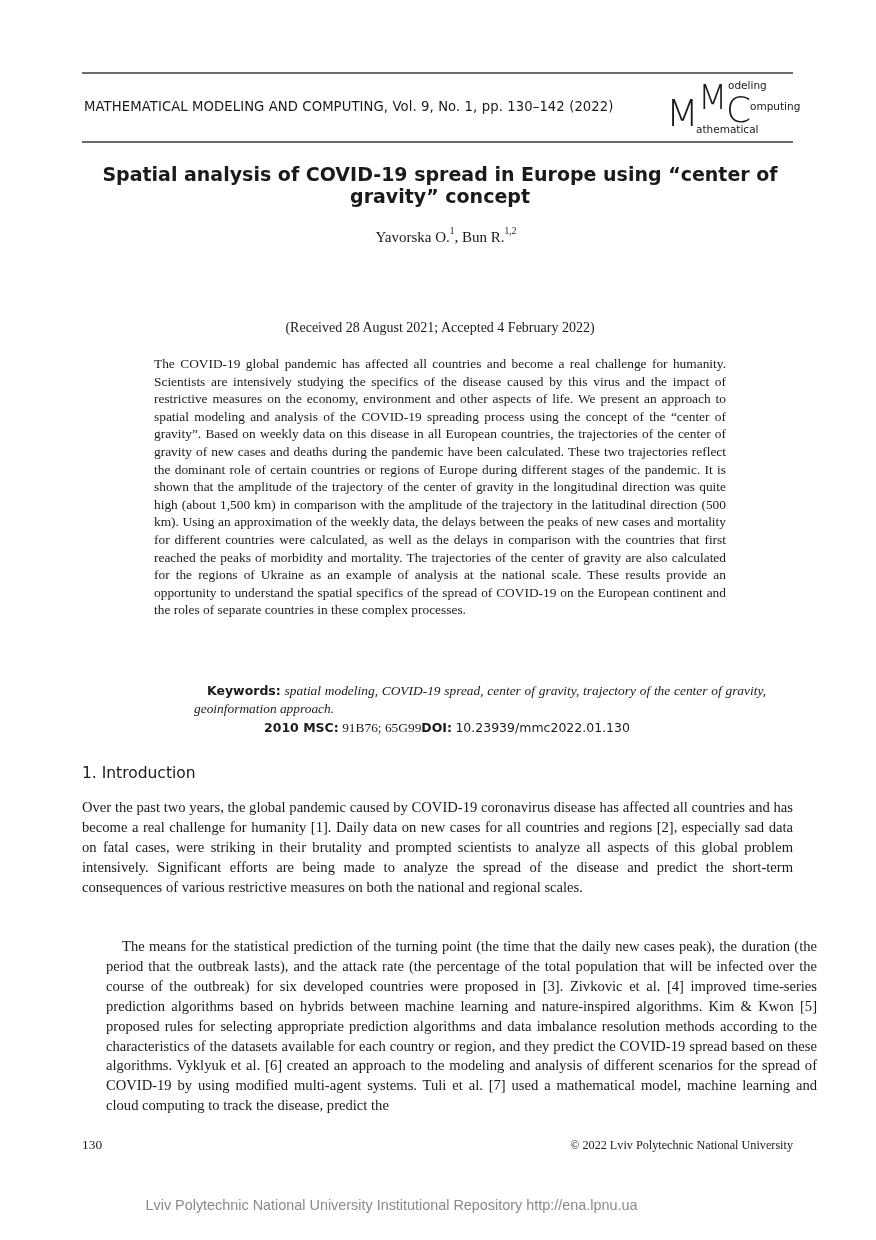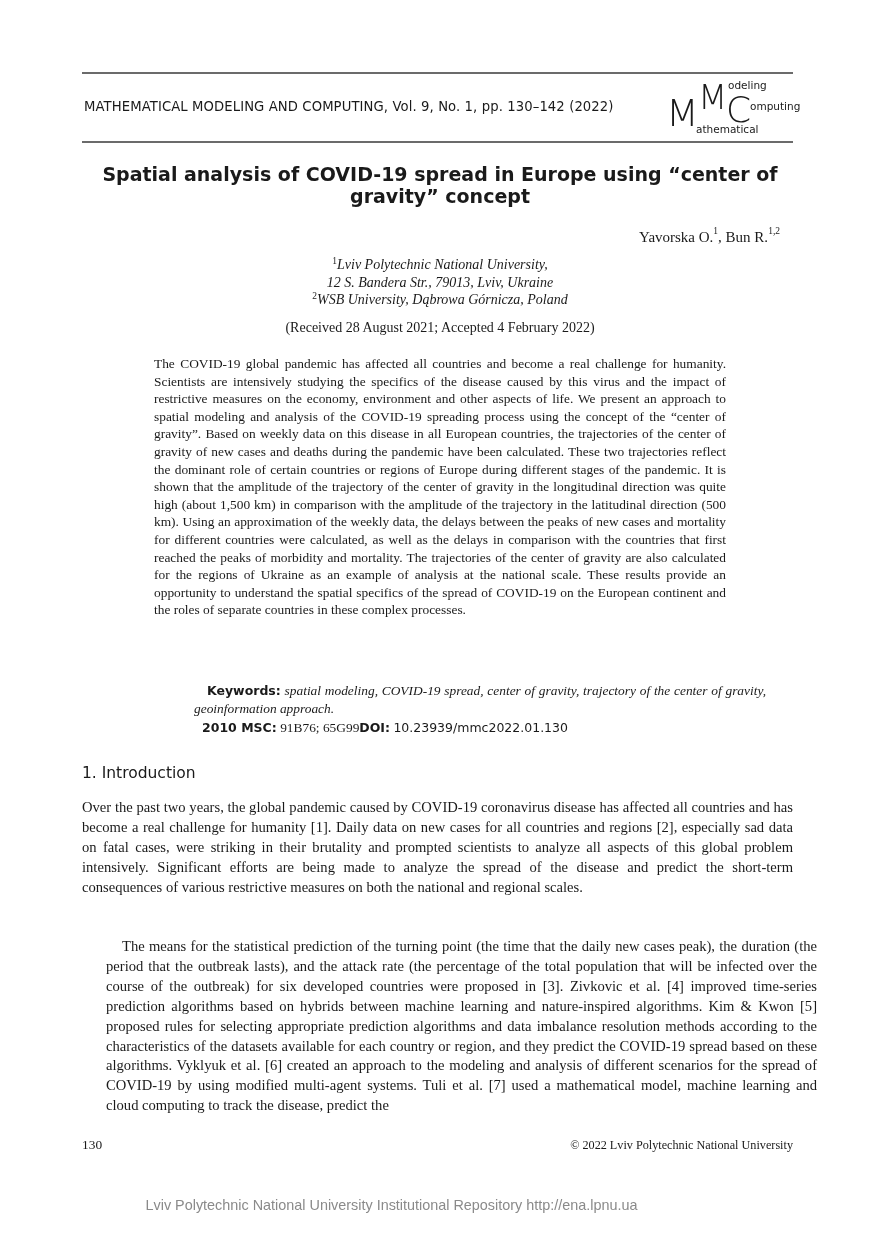--- a/index.html
+++ b/index.html
@@ -20,33 +20,33 @@
   .logo .small { position: absolute; font-size: 10.5px; line-height: 1; }
   .logo .s-odeling { left: 64px; top: 4px; }
   .logo .s-omputing { left: 86px; top: 25px; }
   .logo .s-athematical { left: 32px; top: 48px; }
 
   .title {
     position: absolute; left: 90px; width: 700px; top: 163px;
     text-align: center; font-family: "DejaVu Sans", sans-serif; font-size: 19px; font-weight: bold; line-height: 22px;
   }
   .serif { font-family: "Liberation Serif", "DejaVu Serif", serif; }
-  .authors { position: absolute; left: 80px; width: 700px; top: 229px; text-align: right; font-size: 15px; }
+  .authors { position: absolute; left: 96px; width: 700px; top: 229px; text-align: center; font-size: 15px; }
   .affil { position: absolute; left: 90px; width: 700px; top: 256px; text-align: center; font-size: 14px; font-style: italic; line-height: 17.5px; }
   .received { position: absolute; left: 90px; width: 700px; top: 320px; text-align: center; font-size: 14px; font-family: Liberation Serif, serif; }
   sup { font-size: 9.5px; vertical-align: top; position: relative; top: -3px; font-style: normal; }
 
   .abstract {
     position: absolute; left: 154px; width: 572px; top: 355px;
     font-size: 13.4px; line-height: 17.6px; text-align: justify;
   }
   .kw { position: absolute; left: 154px; width: 572px; top: 682px; font-size: 13.4px; line-height: 17.6px; text-align: justify; margin-left: 40px; }
   .kw .lbl { font-family: "DejaVu Sans", sans-serif; font-weight: bold; font-size: 12.5px; margin-left: 13px; }
   .kw .txt { font-style: italic; }
-  .msc-row { position: absolute; left: 167px; width: 560px; top: 720px; font-size: 13.4px; display: flex; justify-content: flex-start; margin-left: 35px; }
+  .msc-row { position: absolute; left: 167px; width: 560px; top: 720px; font-size: 13.4px; display: flex; justify-content: center; }
   .msc-row .lbl { font-family: "DejaVu Sans", sans-serif; font-weight: bold; font-size: 12.5px; }
   .msc-row .doi-val { font-family: "DejaVu Sans", sans-serif; font-size: 12.5px; }
 
   .section-heading { position: absolute; left: 82px; top: 764px; font-family: "DejaVu Sans", sans-serif; font-size: 15.5px; font-weight: 500; }
   .body-text { position: absolute; left: 82px; width: 711px; font-size: 14.6px; line-height: 19.9px; text-align: justify; }
   .body-text.p1 { top: 798px; }
   .body-text.p2 { top: 937px; text-indent: 16px; margin-left: 24px; }
 
   .page-num { position: absolute; left: 82px; top: 1137px; font-size: 13.4px; }
   .copyright { position: absolute; right: 83px; top: 1138px; font-size: 12.2px; margin-left: 28px; }
@@ -67,25 +67,20 @@
     <span class="small s-athematical">athematical</span>
   </div>
   <div class="rule bottom"></div>
 
   <div class="title">Spatial analysis of COVID-19 spread in Europe using “center of gravity” concept</div>
 
   <div class="authors serif">
     <span>Yavorska O.</span><sup>1</sup><span>, </span><span>Bun R.</span><sup>1,2</sup>
   </div>
 
-  <div class="affil serif">
-    <div><sup>1</sup><span>Lviv Polytechnic National University,</span></div>
-    <div><span>12 S. Bandera Str., 79013, Lviv, Ukraine</span></div>
-    <div><sup>2</sup><span>WSB University, Dąbrowa Górnicza, Poland</span></div>
-  </div>
 
   <div class="received serif">(Received 28 August 2021; Accepted 4 February 2022)</div>
 
   <div class="abstract serif">The COVID-19 global pandemic has affected all countries and become a real challenge for humanity. Scientists are intensively studying the specifics of the disease caused by this virus and the impact of restrictive measures on the economy, environment and other aspects of life. We present an approach to spatial modeling and analysis of the COVID-19 spreading process using the concept of the “center of gravity”. Based on weekly data on this disease in all European countries, the trajectories of the center of gravity of new cases and deaths during the pandemic have been calculated. These two trajectories reflect the dominant role of certain countries or regions of Europe during different stages of the pandemic. It is shown that the amplitude of the trajectory of the center of gravity in the longitudinal direction was quite high (about 1,500 km) in comparison with the amplitude of the trajectory in the latitudinal direction (500 km). Using an approximation of the weekly data, the delays between the peaks of new cases and mortality for different countries were calculated, as well as the delays in comparison with the countries that first reached the peaks of morbidity and mortality. The trajectories of the center of gravity are also calculated for the regions of Ukraine as an example of analysis at the national scale. These results provide an opportunity to understand the spatial specifics of the spread of COVID-19 on the European continent and the roles of separate countries in these complex processes.</div>
 
   <div class="kw serif">
     <span class="lbl">Keywords:</span>
     <span class="txt">spatial modeling, COVID-19 spread, center of gravity, trajectory of the center of gravity, geoinformation approach.</span>
   </div>
 

